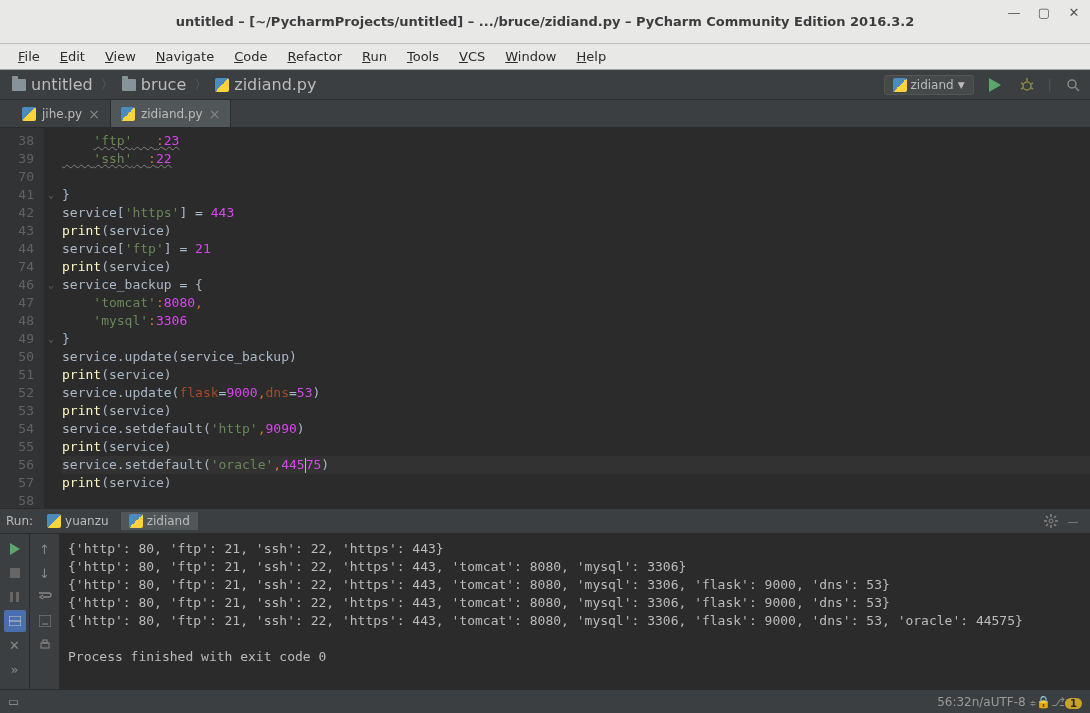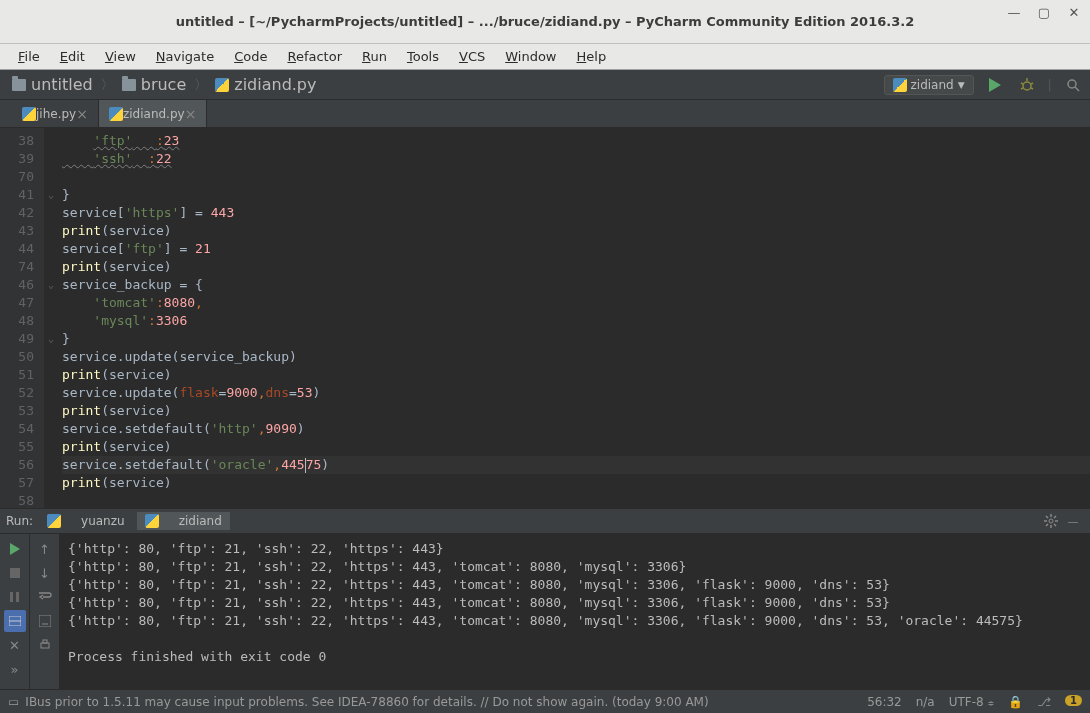--- a/index.html
+++ b/index.html
@@ -15,46 +15,46 @@
 .crumb { display:flex; align-items:center; gap:5px; padding:0 6px; color:#bbb; font-size:16px; }
 .crumb-sep { color:#666; padding:0 2px; }
 .folder-icon { width:14px; height:12px; background:#87939a; border-radius:1px; position:relative; }
 .folder-icon::before { content:""; position:absolute; top:-3px; left:0; width:6px; height:3px; background:#87939a; border-radius:1px 1px 0 0; }
 .py-icon { width:14px; height:14px; display:inline-flex; align-items:center; justify-content:center; font-size:10px; font-weight:bold; background:linear-gradient(135deg,#4b8bbe 50%,#ffd43b 50%); border-radius:2px; color:#fff; }
 .navbar-right { margin-left:auto; display:flex; align-items:center; gap:10px; }
 .run-config { background:#45494a; border:1px solid #555; border-radius:3px; padding:2px 8px; display:flex; align-items:center; gap:4px; font-size:12px; }
 .icon-btn { width:22px; height:22px; display:flex; align-items:center; justify-content:center; cursor:pointer; color:#888; }
 .play-green { color:#59a869; }
 .tabbar { background:#3c3f41; height:28px; display:flex; padding-left:12px; border-bottom:1px solid #2b2b2b; }
-.tab { display:flex; align-items:center; padding:0 10px; background:#3c3f41; border-right:1px solid #2b2b2b; font-size:12px; height:100%; }
+.tab { display:flex; align-items:center; gap:6px; padding:0 10px; background:#3c3f41; border-right:1px solid #2b2b2b; font-size:12px; height:100%; }
 .tab.active { background:#515658; }
 .tab-close { color:#888; cursor:pointer; font-size:14px; }
 .editor { flex:1; background:#2b2b2b; display:flex; overflow:hidden; font-family:"DejaVu Sans Mono",Consolas,monospace; font-size:13px; line-height:18px;justify-content:space-between; }
 .gutter { background:#313335; color:#606366; text-align:right; padding:4px 10px 4px 4px; user-select:none; width:44px; }
 .fold-col { width:14px; background:#2b2b2b; color:#606366; padding:4px 0; text-align:center; }
 .code { flex:1; padding:4px 0 4px 4px; white-space:pre; color:#a9b7c6; overflow:hidden; position:relative; }
 .s { color:#6a8759; }
-.n { color:#fca5a5; }
+.n { color:#d946ef; }
 .k { color:#cc7832; }
 .kw { color:#aa4926; }
 .bi { color:#fef9c3; }
 .wavy { text-decoration:underline wavy #808080; text-decoration-thickness:1px; }
 .caret { display:inline-block; width:1px; height:15px; background:#bbb; vertical-align:middle; }
 .run-panel-hdr { background:#3c3f41; height:26px; display:flex; align-items:center; padding:0 6px; border-top:1px solid #2b2b2b; border-bottom:1px solid #2b2b2b; font-size:12px; }
 .run-tabs { display:flex; gap:4px; margin-left:6px; }
-.run-tab { display:flex; align-items:center; gap:20px; padding:2px 8px; }
+.run-tab { display:flex; align-items:center; gap:4px; padding:2px 8px; }
 .run-tab.active { background:#515658; }
 .run-panel { flex:0 0 155px; display:flex; background:#2b2b2b; }
 .run-toolbar { width:30px; background:#3c3f41; display:flex; flex-direction:column; align-items:center; padding:4px 0; gap:2px; border-right:1px solid #2b2b2b; }
 .tool-icon { width:22px; height:22px; display:flex; align-items:center; justify-content:center; color:#888; cursor:pointer; font-size:13px; }
 .tool-icon.sel { background:#4b6eaf; border-radius:2px; }
 .run-sub { width:30px; background:#3c3f41; display:flex; flex-direction:column; align-items:center; padding:4px 0; gap:2px; border-right:1px solid #2b2b2b; }
 .console { flex:1; padding:6px 8px; font-family:"DejaVu Sans Mono",Consolas,monospace; font-size:13px; line-height:18px; color:#bbb; white-space:pre; overflow:hidden; }
 .statusbar { background:#3c3f41; height:24px; display:flex; align-items:center; padding:0 8px; font-size:12px; border-top:1px solid #2b2b2b; color:#999; }
-.statusbar-right { margin-left:auto; display:flex; align-items:flex-start; gap:14px; }
+.statusbar-right { margin-left:auto; display:flex; align-items:flex-end; gap:0; }
 .lock-icon { color:#999; }
 .badge { background:#c9a227; color:#2b2b2b; border-radius:7px; padding:0 5px; font-size:10px; font-weight:bold; }
 svg { display:block; }
 .gear-right { margin-left:auto; }
 </style>
 </head>
 <body>
 
 <div class="titlebar">
   <span class="titlebar-title">untitled – [~/PycharmProjects/untitled] – .../bruce/zidiand.py – PyCharm Community Edition 2016.3.2</span>
@@ -270,21 +270,20 @@
 {'http': 80, 'ftp': 21, 'ssh': 22, 'https': 443, 'tomcat': 8080, 'mysql': 3306}
 {'http': 80, 'ftp': 21, 'ssh': 22, 'https': 443, 'tomcat': 8080, 'mysql': 3306, 'flask': 9000, 'dns': 53}
 {'http': 80, 'ftp': 21, 'ssh': 22, 'https': 443, 'tomcat': 8080, 'mysql': 3306, 'flask': 9000, 'dns': 53}
 {'http': 80, 'ftp': 21, 'ssh': 22, 'https': 443, 'tomcat': 8080, 'mysql': 3306, 'flask': 9000, 'dns': 53, 'oracle': 44575}
 
 Process finished with exit code 0</div>
 </div>
 
 <div class="statusbar">
   <span style="margin-right:6px">▭</span>
-  <span>IBus prior to 1.5.11 may cause input problems. See IDEA-78860 for details. // Do not show again. (today 9:00 AM)</span>
   <div class="statusbar-right">
     <span>56:32</span>
     <span>n/a</span>
     <span><span>UTF-8</span> <span style="font-size:8px">≑</span></span>
     <span class="lock-icon">🔒</span>
     <span style="color:#888">⎇</span>
     <span class="badge">1</span>
   </div>
 </div>
 

